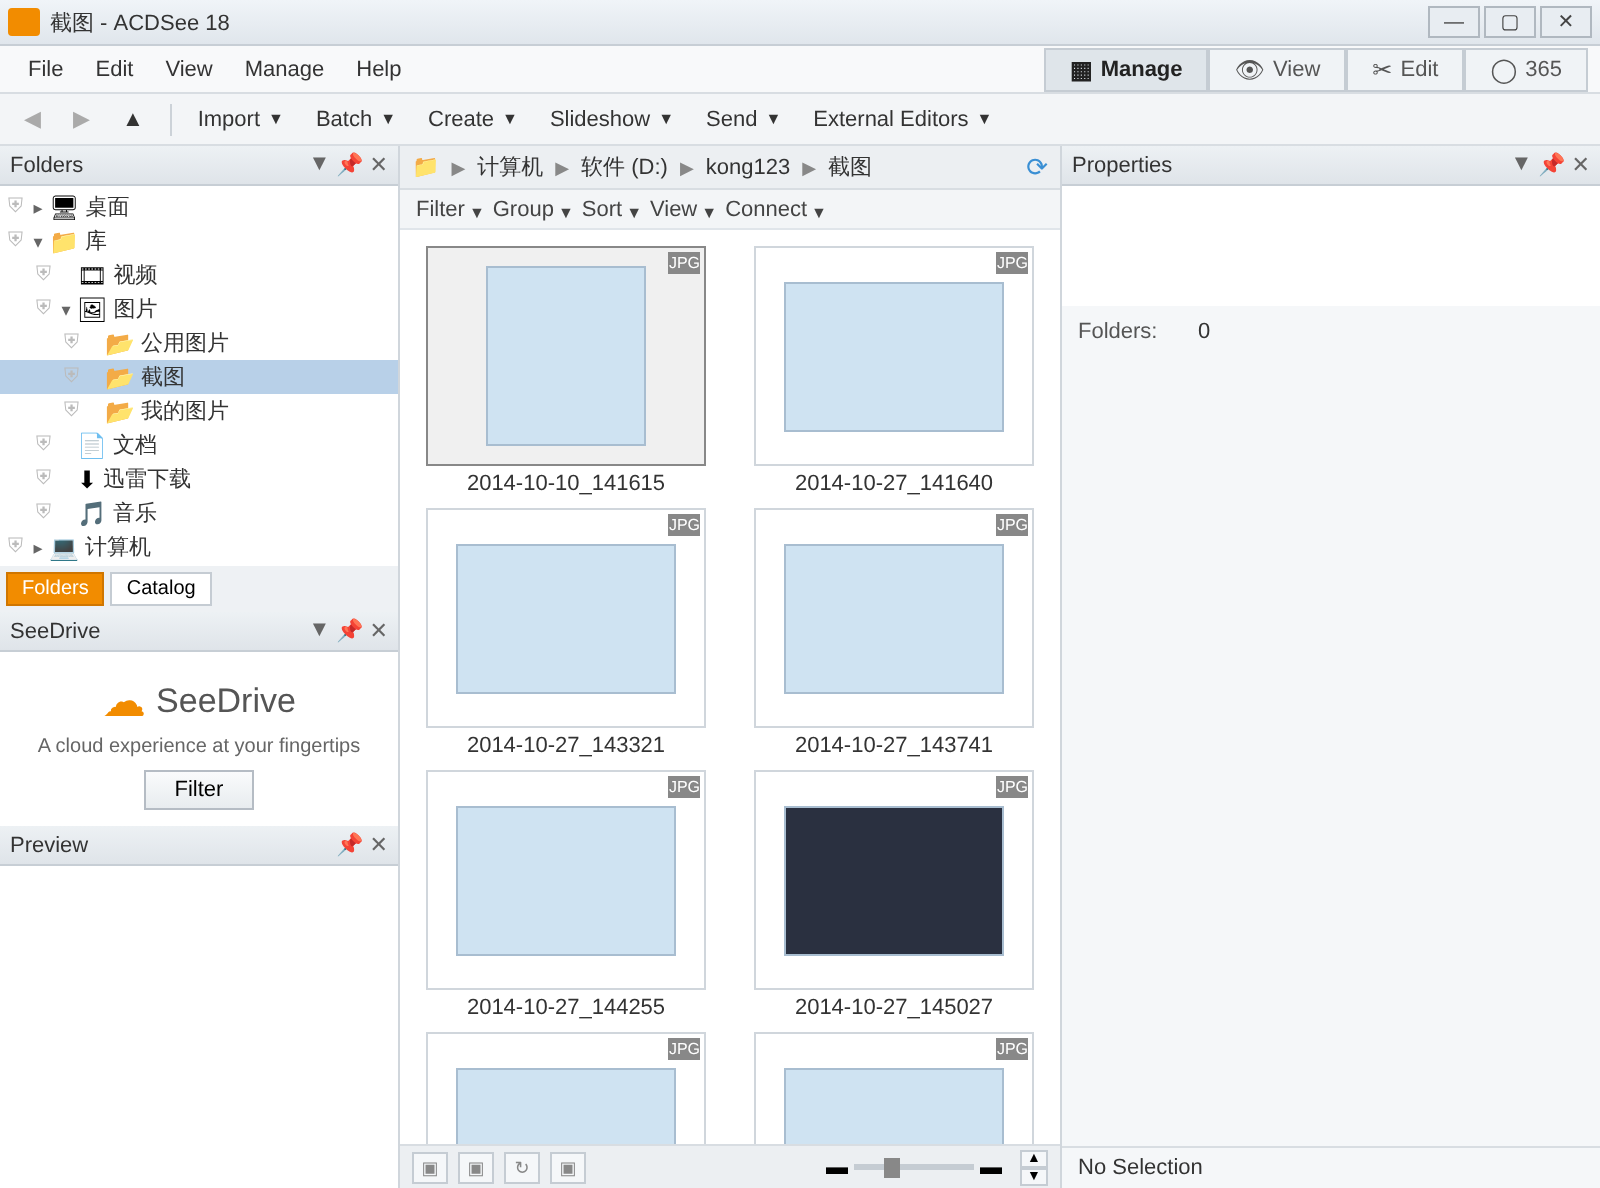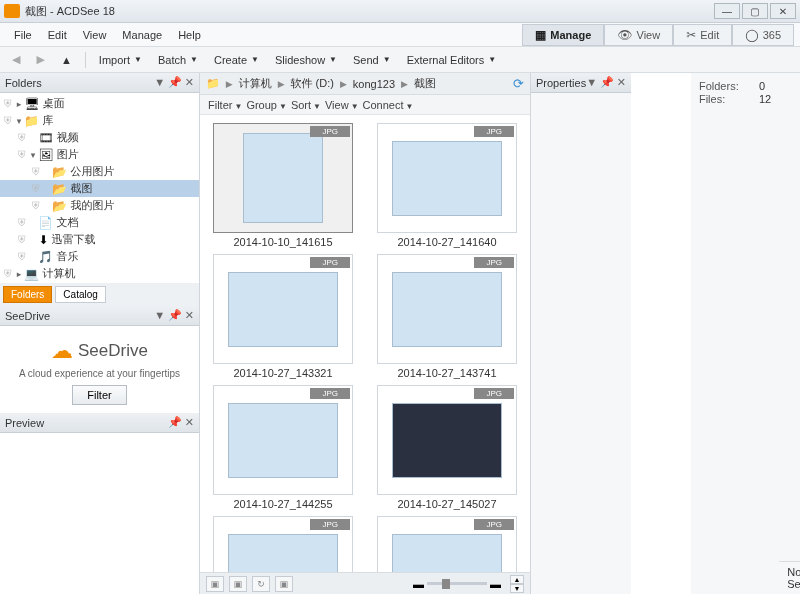--- a/index.html
+++ b/index.html
@@ -46,33 +46,33 @@
 .breadcrumb{height:22px;display:flex;align-items:center;padding:0 6px;background:#eceff2;border-bottom:1px solid #d8dde2;gap:6px}
 .bc-seg{cursor:pointer;color:#333}
 .bc-sep{color:#888;font-size:9px}
 .bc-refresh{margin-left:auto;color:#3a8fd4;cursor:pointer;font-size:13px}
 .filter-bar{height:20px;display:flex;align-items:center;padding:0 8px;background:#f3f5f7;border-bottom:1px solid #e0e5ea;gap:4px}
 .fb-item{cursor:pointer;color:#444;display:flex;align-items:flex-end}
 .thumbs{flex:1;overflow:auto;padding:8px;display:grid;grid-template-columns:repeat(2,1fr);gap:6px 14px;background:#fff}
 .thumb{display:flex;flex-direction:column;align-items:center}
 .thumb-box{width:140px;height:110px;border:1px solid #d0d6dc;background:#fff;position:relative;display:flex;align-items:center;justify-content:center}
 .thumb-box.sel{border:1px solid #888;background:#f0f0f0}
-.badge{position:absolute;top:2px;right:2px;background:#888;color:#fff;font-size:8px;padding:1px 12px}
+.badge{position:absolute;top:2px;right:2px;background:#888;color:#fff;font-size:8px;padding:1px 0}
 .thumb-img{width:80px;height:90px;background:#cfe3f2;border:1px solid #a8bdd0}
 .thumb-img.wide{width:110px;height:75px}
 .thumb-img.dark{background:#2a3040}
 .thumb-name{margin-top:3px;font-size:11px;color:#333;cursor:pointer}
 .status-bar{height:22px;background:#eceff2;border-top:1px solid #d8dde2;display:flex;align-items:center;padding:0 6px;gap:5px}
 .sb-btn{width:18px;height:16px;border:1px solid #c5ccd3;background:#f5f7f9;display:flex;align-items:center;justify-content:center;font-size:9px;cursor:pointer;color:#888}
 .sb-slider{margin-left:auto;display:flex;align-items:center;gap:3px}
 .sb-slider .track{width:60px;height:3px;background:#c5ccd3;position:relative}
 .sb-slider .knob{width:8px;height:10px;background:#888;position:absolute;left:15px;top:-3px}
 .up-down{display:flex;flex-direction:column;margin-left:4px}
 .up-down span{font-size:7px;border:1px solid #c5ccd3;width:14px;text-align:center;cursor:pointer;background:#f5f7f9}
-.right{width:270px;background:#f5f7f9;border-left:1px solid #d0d6dc;display:flex;}
+.right{width:270px;background:#f5f7f9;border-left:1px solid #d0d6dc;display:flex;flex-direction:column}
 .props-body{padding:6px;background:#fff;flex:0 0 60px}
 .attrs{padding:6px 8px;color:#333}
 .attrs .hdr{margin-bottom:4px}
 .attrs .row{display:flex;margin:1px 0}
 .attrs .k{width:60px;color:#555}
 .attrs .v{color:#333}
 .no-sel{margin-top:auto;padding:4px 8px;border-top:1px solid #d8dde2;color:#333}
 </style>
 </head>
 <body>
@@ -373,20 +373,16 @@
         <span class="pb">📌</span>
         <span class="pb">✕</span>
       </div>
     </div>
     <div class="props-body"></div>
     <div class="attrs">
       <div class="row">
           <span class="k">Folders:</span>
           <span class="v">0</span>
         </div>
-      <div class="row">
-          <span class="k">Files:</span>
-          <span class="v">12</span>
-        </div>
     </div>
     <div class="no-sel">No Selection</div>
   </div>
 </div>
 
 </body></html>

